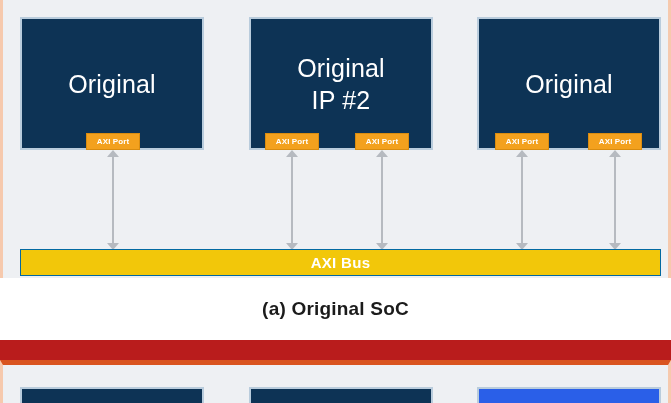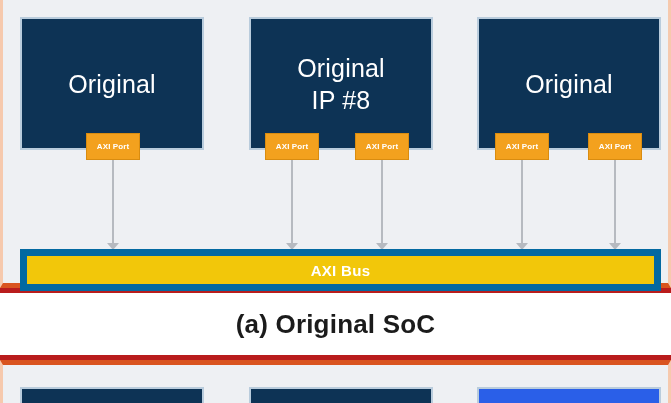--- a/index.html
+++ b/index.html
@@ -54,21 +54,21 @@
   }
   .ip-block .ln { display: block; }
 
   .ip1 { left: 17px;  top: 17px; width: 184px; height: 133px; }
   .ip2 { left: 246px; top: 17px; width: 184px; height: 133px; }
   .ip3 { left: 474px; top: 17px; width: 184px; height: 133px; }
 
   
   .axi-port {
     position: absolute;
-    height: 27px;
+    height: 17px;
     background: #f3a11e;
     border: 1px solid #d98c10;
     box-sizing: border-box;
     color: #ffffff;
     font-size: 8px;
     font-weight: 700;
     display: flex;
     align-items: center;
     justify-content: center;
     letter-spacing: 0.1px;
@@ -101,47 +101,47 @@
   }
   .arrow .head.up   { top: 0px;    border-bottom: 7px solid #b6bac0; }
   .arrow .head.down { bottom: 0px; border-top: 7px solid #b6bac0; }
 
   
   .axi-bus {
     position: absolute;
     left: 17px;
     top: 249px;
     width: 641px;
-    height: 42px;
+    height: 27px;
     background: #f2c70a;
-    border: 7px solid #0369a1;
+    border: 1px solid #0369a1;
     box-sizing: border-box;
     color: #ffffff;
     font-size: 15px;
     font-weight: 700;
     display: flex;
     align-items: center;
     justify-content: center;
     letter-spacing: 0.3px;
     z-index: 3;
   }
 
   
   .caption-a {
     position: absolute;
     left: 0;
-    top: 293px;
+    top: 278px;
     width: 671px;
     height: 62px;
     background: #ffffff;
     display: flex;
     align-items: center;
     justify-content: center;
     color: #1b1b1b;
-    font-size: 26px;
+    font-size: 19px;
     font-weight: 600;
     letter-spacing: 0.2px;
   }
 
   
   .panel-b {
     position: absolute;
     left: 0px;
     top: 360px;
     width: 671px;
@@ -169,21 +169,21 @@
 
   <div class="panel-a">
 
     <div class="ip-block ip1">
       <span class="ln">Original</span>
     </div>
     <div class="axi-port" style="left:83px; top:133px; width:54px;">AXI Port</div>
 
     <div class="ip-block ip2">
       <span class="ln">Original</span>
-      <span class="ln">IP #8</span>
+      <span class="ln">IP #2</span>
     </div>
     <div class="axi-port" style="left:262px; top:133px; width:54px;">AXI Port</div>
     <div class="axi-port" style="left:352px; top:133px; width:54px;">AXI Port</div>
 
     <div class="ip-block ip3">
       <span class="ln">Original</span>
     </div>
     <div class="axi-port" style="left:492px; top:133px; width:54px;">AXI Port</div>
     <div class="axi-port" style="left:585px; top:133px; width:54px;">AXI Port</div>
 

